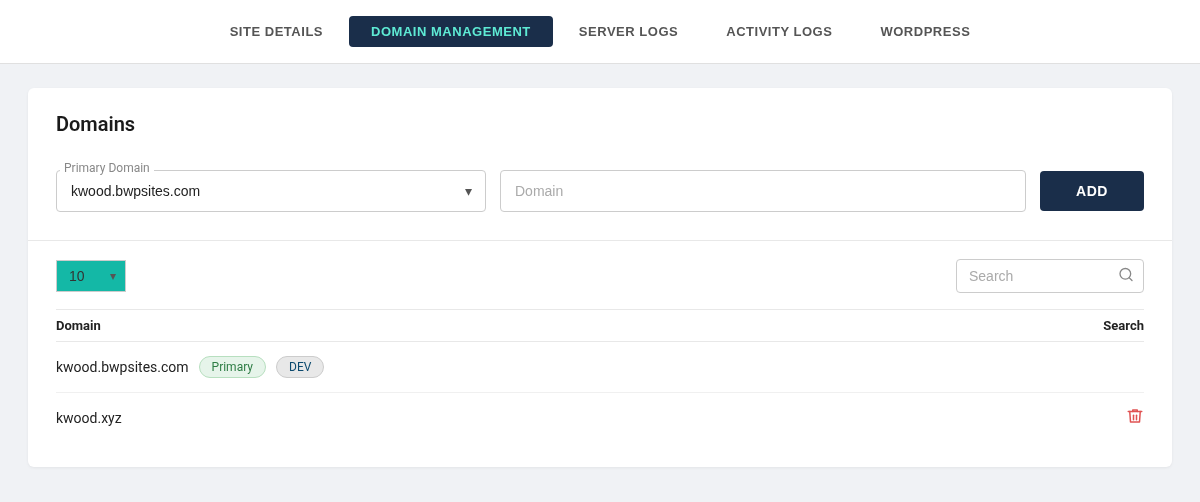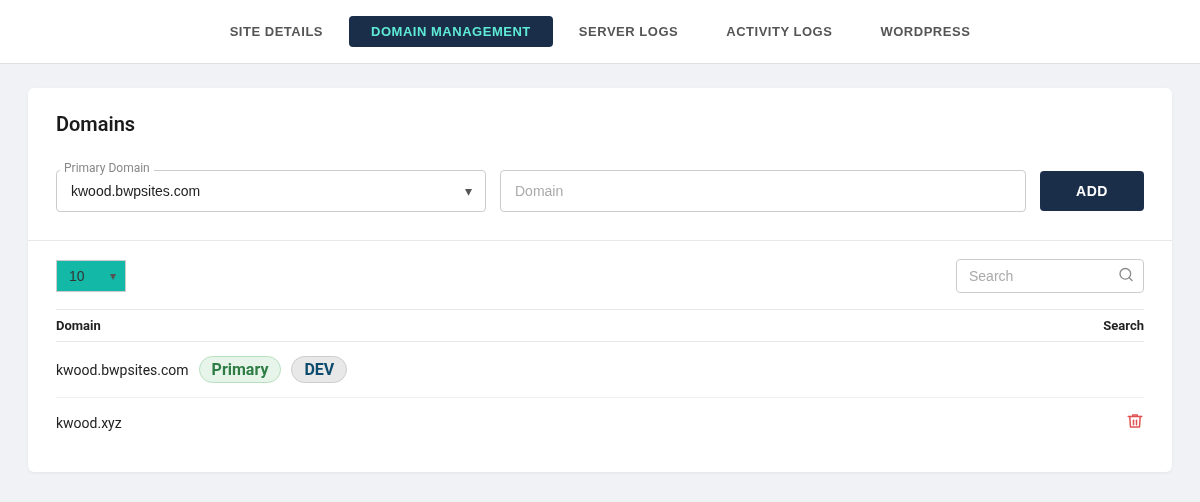--- a/index.html
+++ b/index.html
@@ -221,22 +221,22 @@
       align-items: center;
       gap: 10px;
       font-size: 14px;
       color: #222;
     }
 
     .badge {
       display: inline-block;
       padding: 3px 12px;
       border-radius: 999px;
-      font-size: 16px;
-      font-weight: 700;
+      font-size: 12px;
+      font-weight: 400;
     }
     .badge-primary {
       background: #e6f4ea;
       color: #2e7d45;
       border: 1px solid #b7dfbf;
     }
     .badge-dev {
       background: #e8e8e8;
       color: #0c4a6e;
       border: 1px solid #ccc;

